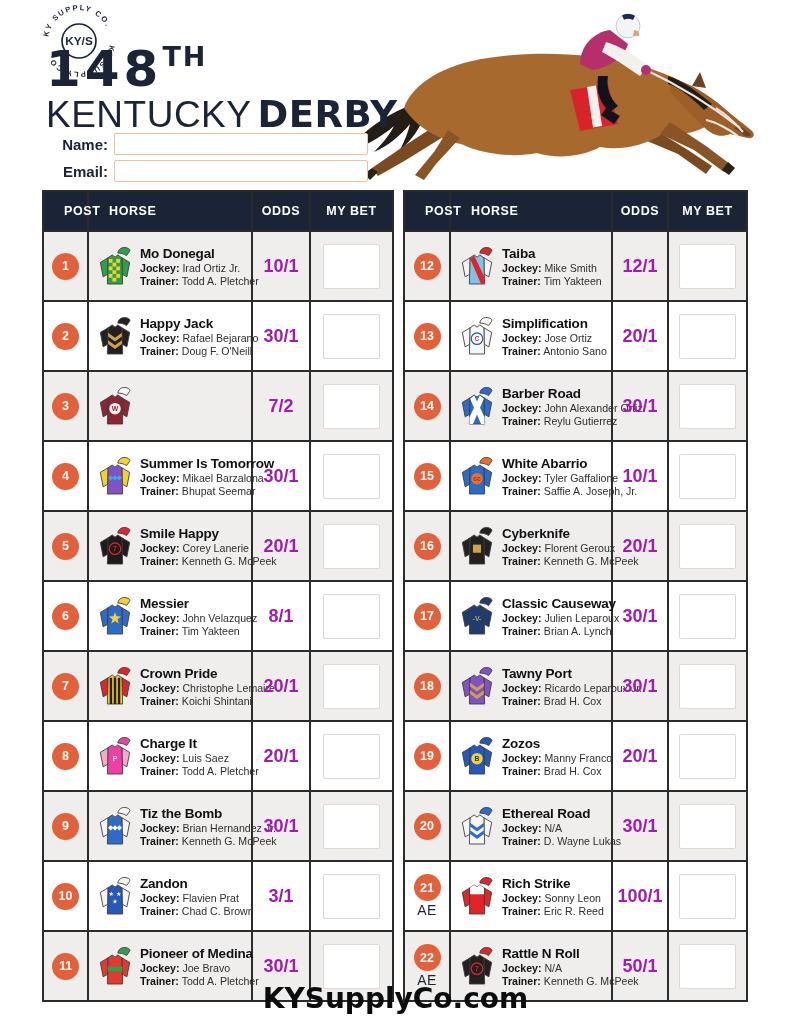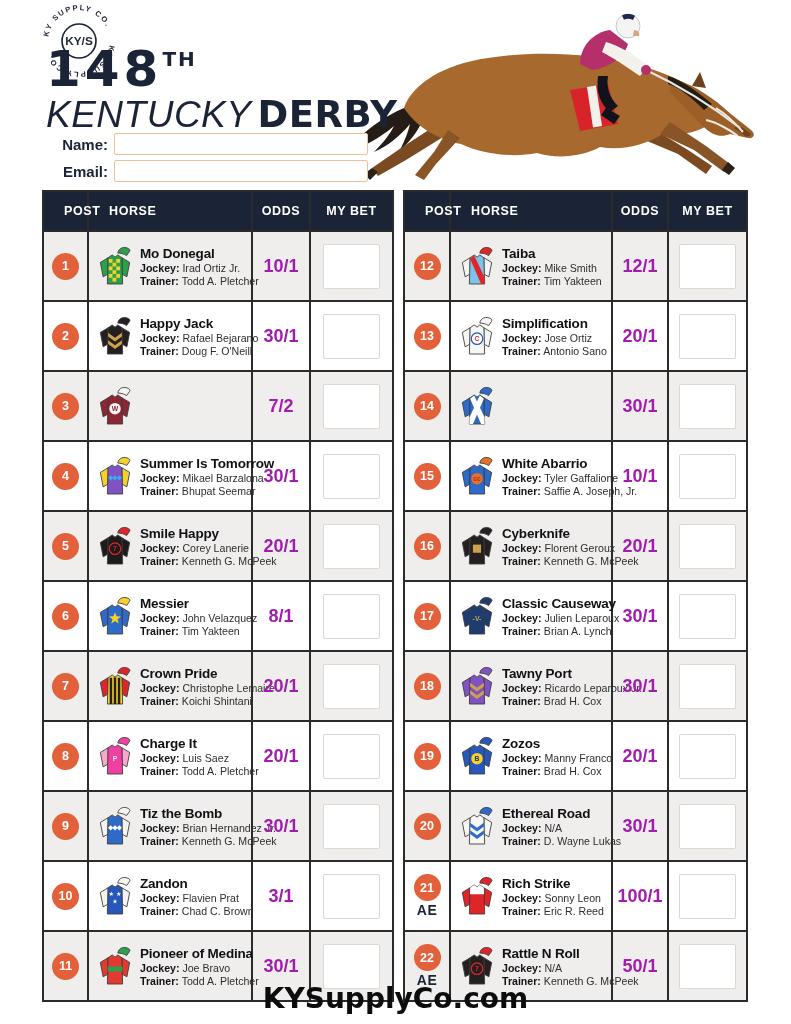--- a/index.html
+++ b/index.html
@@ -2,24 +2,24 @@
 <html><head>
 <meta charset="utf-8">
 <style>
   html,body{margin:0;padding:0;background:#ffffff;}
   .sheet{position:relative;width:791px;height:1024px;background:#fff;overflow:hidden;
          font-family:"Liberation Sans",sans-serif;color:#1b2437;}
   
   .logo{position:absolute;left:42px;top:4px;width:74px;height:74px;z-index:2;}
   .t148{position:absolute;left:46px;top:44px;font-family:"DejaVu Sans",sans-serif;
         font-weight:bold;font-size:50px;letter-spacing:4px;line-height:1;color:#1b2437;z-index:2;}
-  .t148 sup{font-size:20px;letter-spacing:2px;position:relative;top:-2px;}
+  .t148 sup{font-size:27px;letter-spacing:2px;position:relative;top:-2px;}
   .tkd{position:absolute;left:46px;top:96px;font-size:37px;line-height:1;color:#1b2437;
        letter-spacing:0.5px;white-space:nowrap;z-index:2;}
-  .tkd .light{font-weight:400;font-style:italic;}
+  .tkd .light{font-weight:400;}
   .tkd .heavy{font-family:"DejaVu Sans",sans-serif;font-weight:bold;margin-left:6px;}
   .frow{position:absolute;left:58px;display:flex;align-items:center;z-index:3;}
   .frow.name{top:133px;} .frow.email{top:160px;}
   .flabel{width:50px;text-align:right;font-weight:bold;font-size:15px;color:#1b2437;margin-right:6px;}
   .finput{width:242px;height:20px;border:1px solid #ecc19c;border-radius:2px;background:#fff;
           font-size:13px;padding:0 5px;outline:none;}
   .horse-art{position:absolute;right:0;top:0;z-index:1;}
   
   .btable{position:absolute;top:190px;border:2px solid #2b2b2b;background:#fff;z-index:2;}
   .btable.t-left{left:42px;width:348px;--c1:45px;--c2:164px;--c3:58px;}
@@ -31,21 +31,21 @@
   .th:last-child{border-right:none;}
   .th-post,.th-horse{padding-left:20px;}
   .th-odds,.th-bet{justify-content:center;padding-left:0;}
   .row{height:68px;background:#fff;border-top:2px solid #2b2b2b;}
   .row.shade{background:#efeeec;}
   .cell{border-right:2px solid #2b2b2b;display:flex;align-items:center;min-width:0;}
   .cell:last-child{border-right:none;}
   .cell.post{flex-direction:column;justify-content:center;}
   .post-badge{width:27px;height:27px;border-radius:50%;background:#e2603a;color:#fff;
               display:flex;align-items:center;justify-content:center;font-weight:bold;font-size:12.5px;}
-  .ae{font-weight:bold;font-size:14px;color:#1b2437;letter-spacing:0.5px;margin-top:1px;}
+  .ae{font-weight:normal;font-size:14px;color:#1b2437;letter-spacing:0.5px;margin-top:1px;}
   .cell.horse{padding-left:6px;gap:5px;}
   .silk{width:40px;height:43px;flex:0 0 auto;}
   .hinfo{min-width:0;}
   .hname{font-weight:bold;font-size:13.5px;color:#101114;white-space:nowrap;letter-spacing:-0.2px;}
   .hline{font-size:10.6px;color:#2e2e30;margin-top:1px;white-space:nowrap;}
   .hline b{color:#121316;}
   .cell.odds{justify-content:center;font-weight:bold;font-size:18px;color:#a21caf;
              font-family:"Liberation Sans",sans-serif;}
   .bet-box{width:55px;height:43px;margin:0 auto;background:#fff;border:1px solid #dbd7d1;border-radius:2px;}
   
@@ -971,20 +971,25 @@
         <g data-silk="stars" style="display: none;">
           <polygon points="26,26 27,28.75 29.8,28.75 27.6,30.5 28.35,33.25 26,31.7 23.65,33.25 24.4,30.5 22.2,28.75 25,28.75"></polygon>
           <polygon points="38,26 39,28.75 41.8,28.75 39.6,30.5 40.35,33.25 38,31.7 35.65,33.25 36.4,30.5 34.2,28.75 37,28.75"></polygon>
           <polygon points="32,38 33,40.75 35.8,40.75 33.6,42.5 34.35,45.25 32,43.7 29.65,45.25 30.4,42.5 28.2,40.75 31,40.75"></polygon>
         </g>
         <rect data-silk="square" x="25.5" y="31" width="13" height="13" style="display: none;"></rect>
         <circle data-silk="emblem" cx="32" cy="37.5" r="9.2" stroke="none" style="display: none;"></circle>
         <text data-silk="emblemText" x="32" y="41.5" text-anchor="middle" font-size="11" font-weight="bold" font-family="Liberation Sans, sans-serif" style="display: none;"></text>
         <path data-silk="cap" d="M36.5 12.5 C37.5 4.5 46.5 1 54 5.5 C56 6.8 56.4 8.4 55.2 10 L50.5 16.5 C46 13.5 41 12.6 36.5 12.5 Z" stroke="#3b3b3b" stroke-width="1.4" stroke-linejoin="round" fill="#2e6bc8" style="display: inline;"></path>
       </svg>
+      <div class="hinfo">
+        <div class="hname">Barber Road</div>
+        <div class="hline"><b>Jockey:</b> <span>John Alexander Ortiz</span></div>
+        <div class="hline"><b>Trainer:</b> <span>Reylu Gutierrez</span></div>
+      </div>
     </div>
     <div class="cell odds">30/1</div>
     <div class="cell">
       <div class="bet-box"></div>
     </div>
   </div>
 
   <div class="row">
     <div class="cell post">
       <div class="post-badge">15</div>

